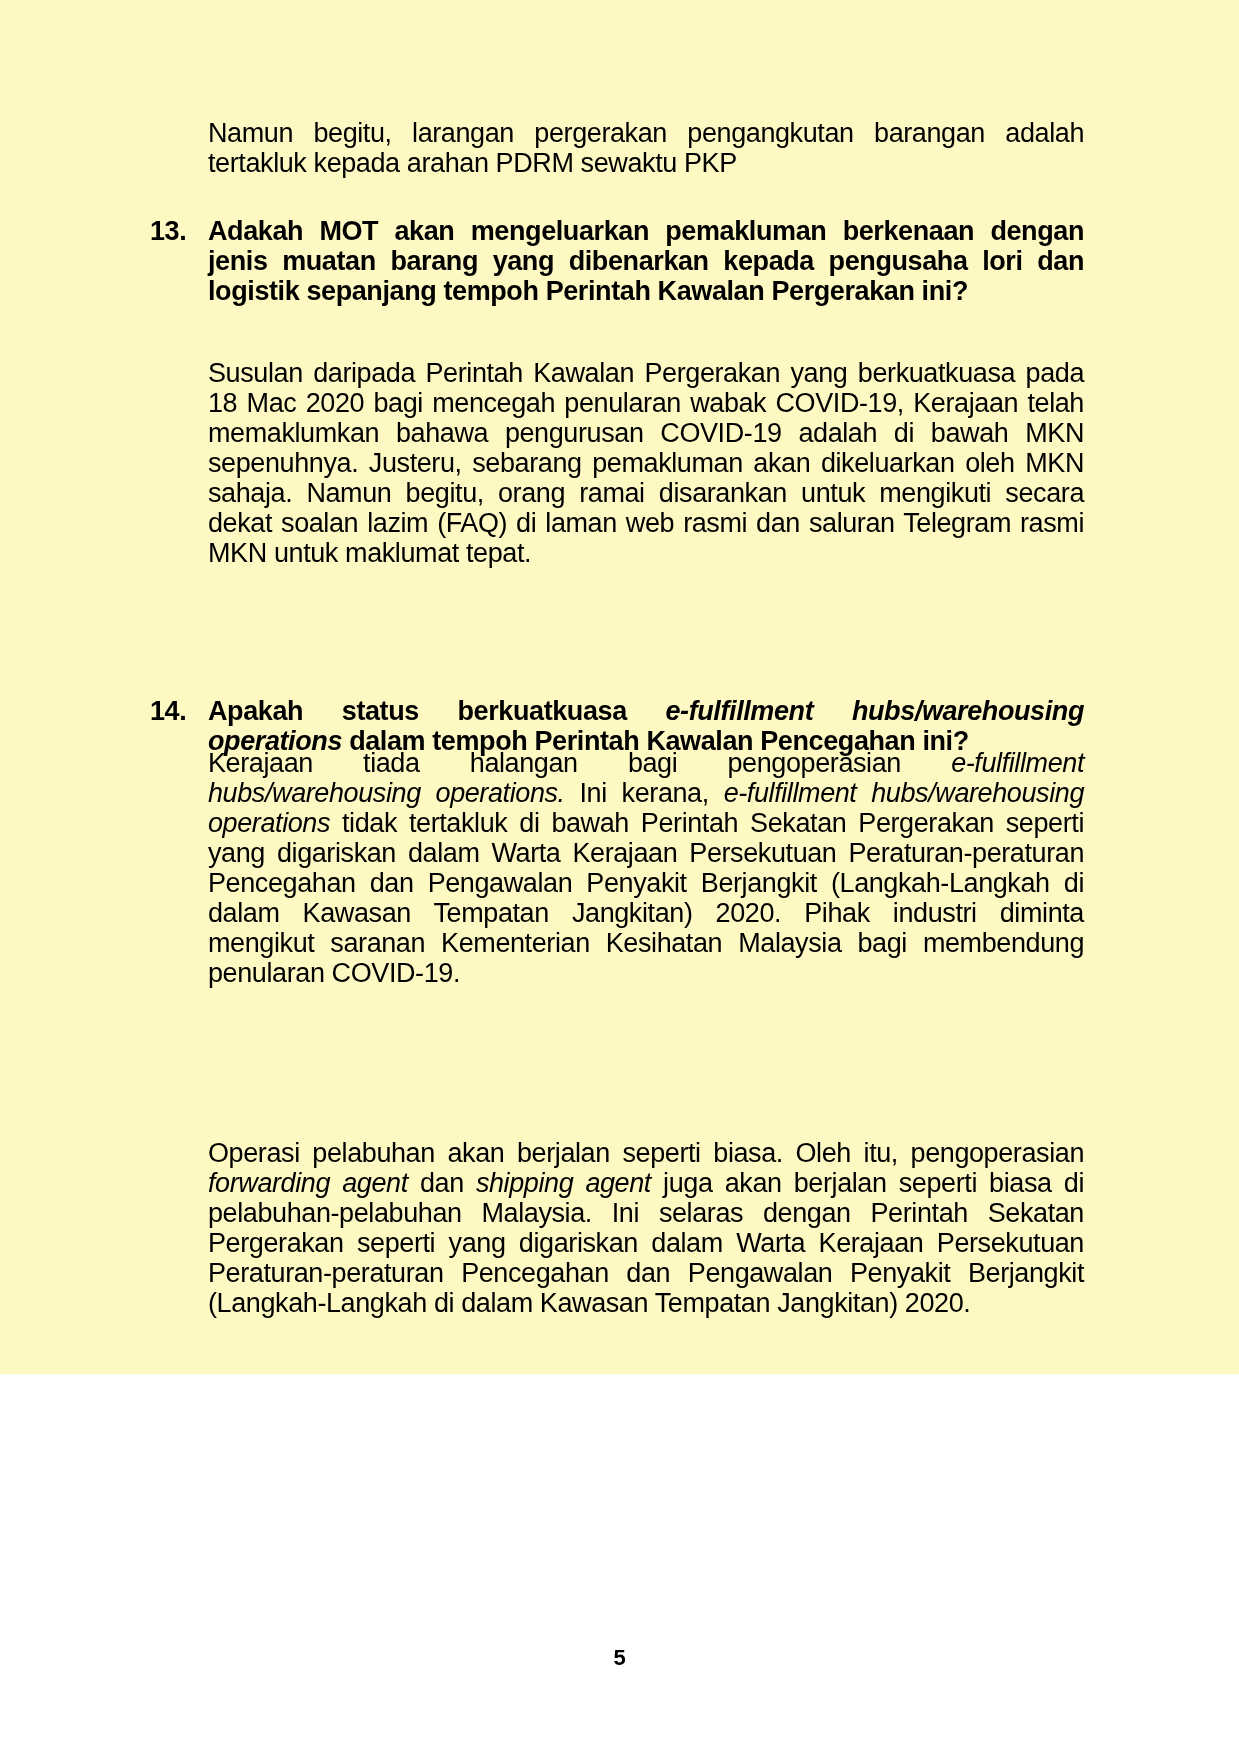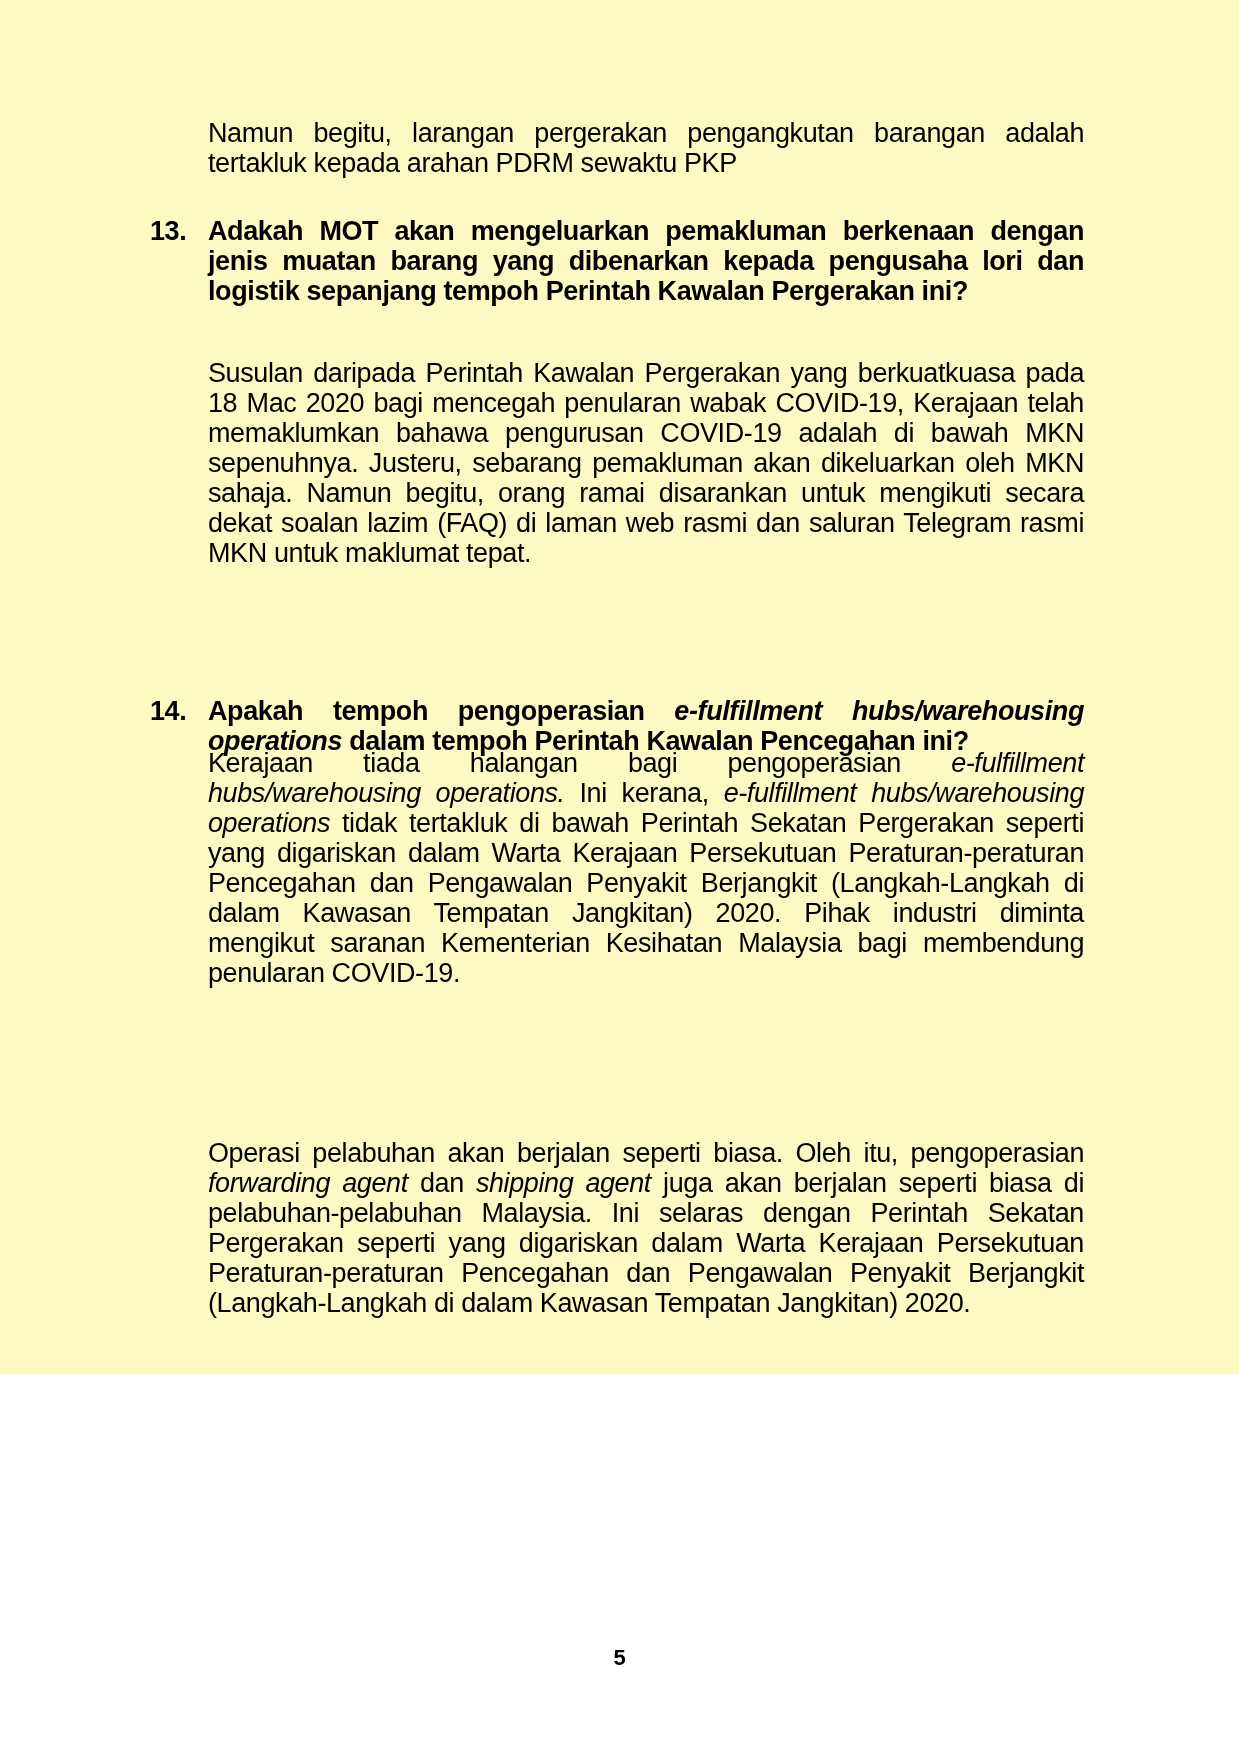--- a/index.html
+++ b/index.html
@@ -24,21 +24,21 @@
   <p class="para" style="top:118px;">Namun begitu, larangan pergerakan pengangkutan barangan adalah tertakluk kepada arahan PDRM sewaktu PKP</p>
 
   <div class="q" style="top:216px;">
     <span class="num">13.</span>
     <span class="qtext"><span>Adakah MOT akan mengeluarkan pemakluman berkenaan dengan jenis muatan barang yang dibenarkan kepada pengusaha lori dan logistik sepanjang tempoh Perintah Kawalan Pergerakan ini?</span></span>
   </div>
   <p class="para" style="top:358px;"><span>Susulan daripada Perintah Kawalan Pergerakan yang berkuatkuasa pada 18 Mac 2020 bagi mencegah penularan wabak COVID-19, Kerajaan telah memaklumkan bahawa pengurusan COVID-19 adalah di bawah MKN sepenuhnya. Justeru, sebarang pemakluman akan dikeluarkan oleh MKN sahaja. Namun begitu, orang ramai disarankan untuk mengikuti secara dekat soalan lazim (FAQ) di laman web rasmi dan saluran Telegram rasmi MKN untuk maklumat tepat.</span></p>
 
   <div class="q" style="top:696px;">
     <span class="num">14.</span>
-    <span class="qtext"><span>Apakah tempoh pengoperasian </span><em>e-fulfillment hubs/warehousing operations</em><span> dalam tempoh Perintah Kawalan Pencegahan ini?</span></span>
+    <span class="qtext"><span>Apakah status berkuatkuasa </span><em>e-fulfillment hubs/warehousing operations</em><span> dalam tempoh Perintah Kawalan Pencegahan ini?</span></span>
   </div>
   <p class="para" style="top:748px;"><span>Kerajaan tiada halangan bagi pengoperasian </span><em>e-fulfillment hubs/warehousing operations.</em><span> Ini kerana, </span><em>e-fulfillment hubs/warehousing operations</em><span> tidak tertakluk di bawah Perintah Sekatan Pergerakan seperti yang digariskan dalam Warta Kerajaan Persekutuan Peraturan-peraturan Pencegahan dan Pengawalan Penyakit Berjangkit (Langkah-Langkah di dalam Kawasan Tempatan Jangkitan) 2020. Pihak industri diminta mengikut saranan Kementerian Kesihatan Malaysia bagi membendung penularan COVID-19.</span></p>
 
   <p class="para" style="top:1138px;"><span>Operasi pelabuhan akan berjalan seperti biasa. Oleh itu, pengoperasian </span><em>forwarding agent</em><span> dan </span><em>shipping agent</em><span> juga akan berjalan seperti biasa di pelabuhan-pelabuhan Malaysia. Ini selaras dengan Perintah Sekatan Pergerakan seperti yang digariskan dalam Warta Kerajaan Persekutuan Peraturan-peraturan Pencegahan dan Pengawalan Penyakit Berjangkit (Langkah-Langkah di dalam Kawasan Tempatan Jangkitan) 2020.</span></p>
 
   <div class="page-number">5</div>
 
 </div>
 
 </body></html>

